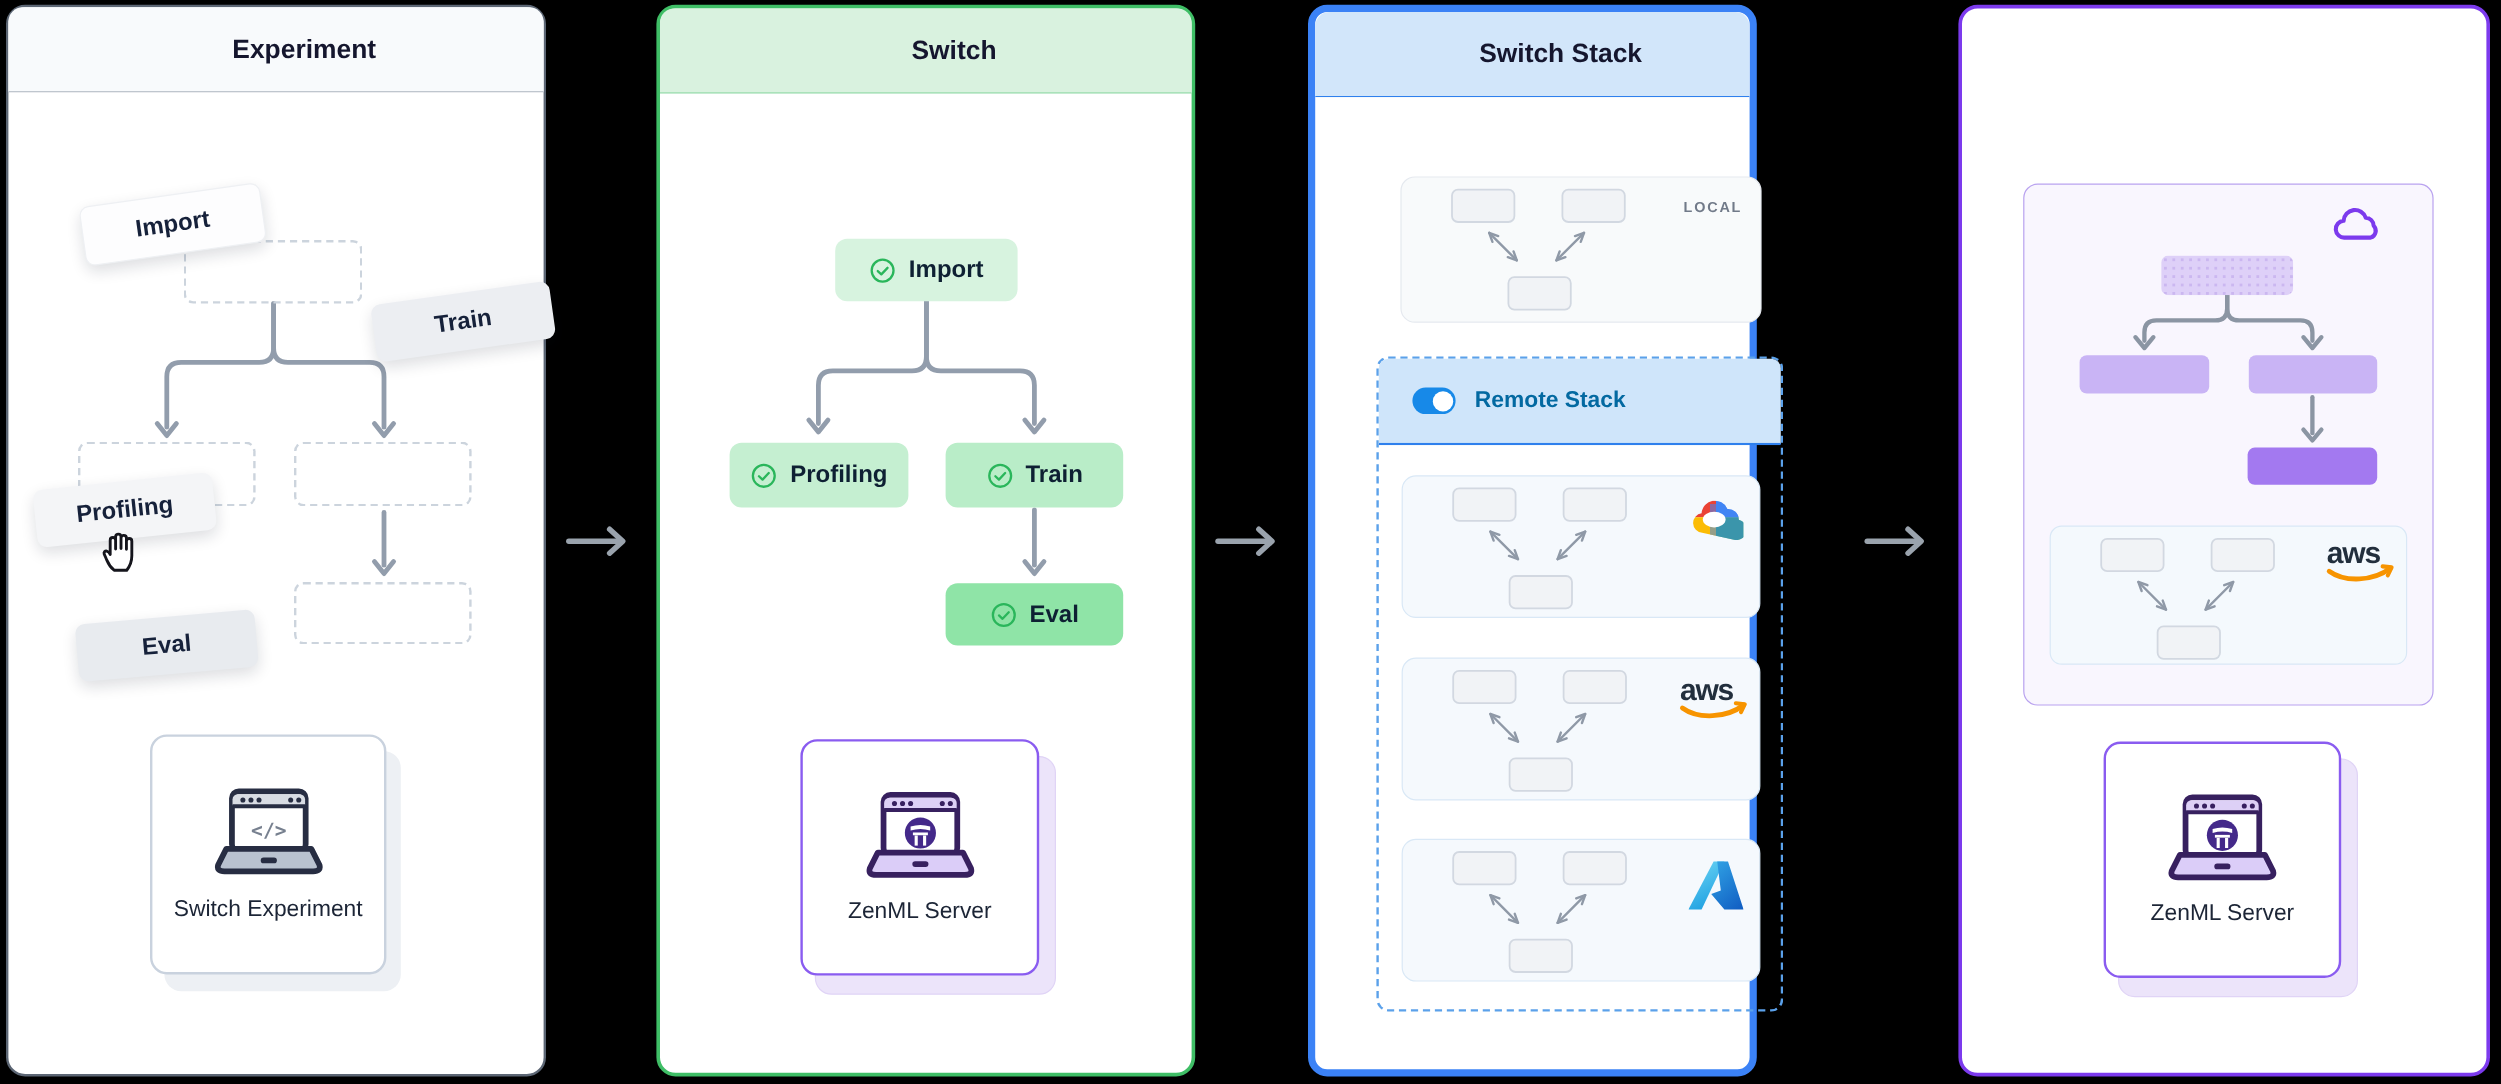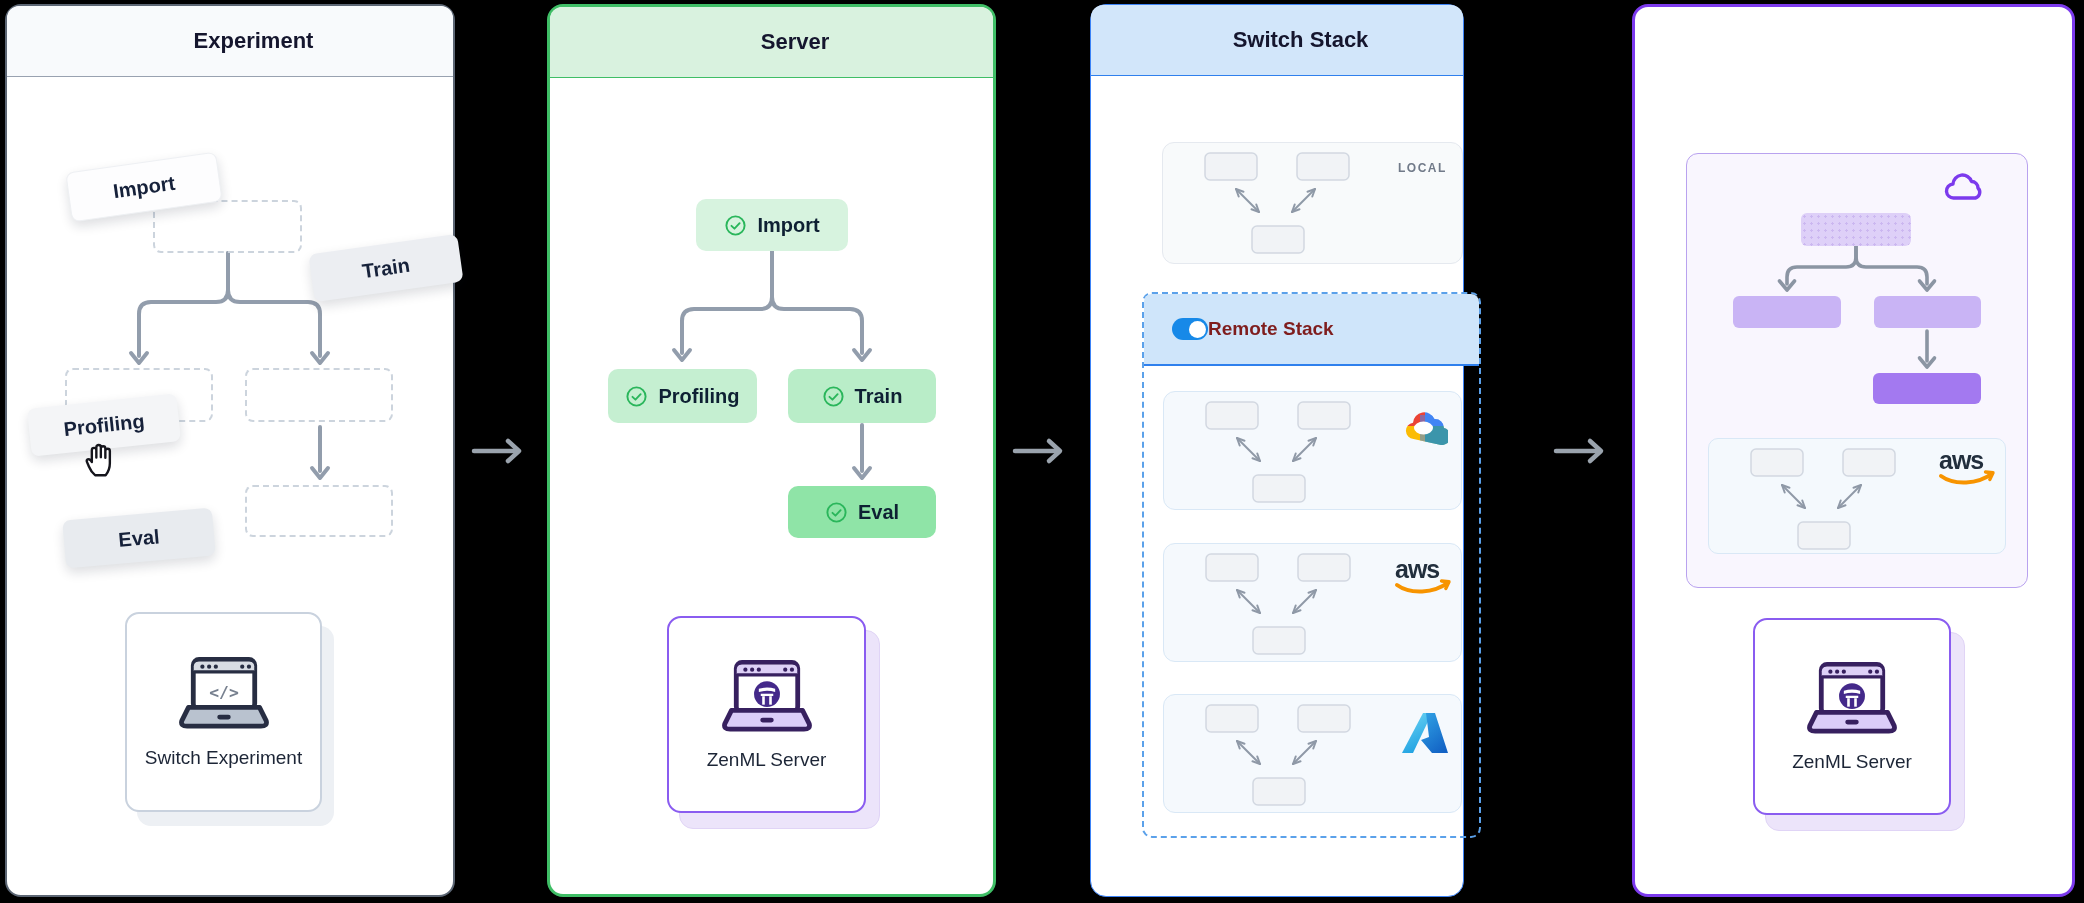--- a/index.html
+++ b/index.html
@@ -9,21 +9,21 @@
 
   
   .panel{position:absolute;top:4px;height:893px;background:#fff;border-radius:16px;
          box-sizing:border-box;}
   .panel-header{height:70px;display:flex;align-items:center;justify-content:center;
          font-size:22px;font-weight:700;color:#15162e;border-radius:12px 12px 0 0;padding-left:47px;}
   #panel-experiment{left:5px;width:450px;border:2px solid #5c6674;}
   #panel-experiment .panel-header{background:#f8fafc;border-bottom:1.5px solid #99a2b0;}
   #panel-success{left:547px;width:449px;border:3px solid #3fbe66;}
   #panel-success .panel-header{background:#d9f2df;border-bottom:1.5px solid #3fbe66;}
-  #panel-switch{left:1090px;width:374px;border:1px solid #3b82f6;}
+  #panel-switch{left:1090px;width:374px;border:6px solid #3b82f6;}
   #panel-switch .panel-header{background:#d2e6fa;border-bottom:1.5px solid #2f80ed;}
   #panel-production{left:1632px;width:443px;border:3px solid #7c3aed;}
   #panel-production .panel-header{background:#ebe3fb;border-bottom:1.5px solid #7c3aed;}
 
   .panel-body{position:absolute;left:0;top:0;width:100%;height:100%;}
   .flow-svg{position:absolute;left:0;top:0;pointer-events:none;}
 
   
   .dashed-box{position:absolute;border:2px dashed #ccd4dd;border-radius:8px;box-sizing:border-box;}
   .tag{position:absolute;width:150px;height:48px;display:flex;align-items:center;justify-content:center;
@@ -59,21 +59,21 @@
   .local-card{position:absolute;background:#f8fafb;border:1.5px solid #e5e9ef;border-radius:12px;}
   .local-badge{position:absolute;left:235px;top:18px;font-size:12px;font-weight:700;
         color:#717a89;letter-spacing:1.5px;}
   .remote-container{position:absolute;border:2px dashed #5ba1ea;border-radius:10px;box-sizing:border-box;}
   .remote-header{position:absolute;left:0;top:0;width:100%;height:72px;background:#cfe5fa;
         border-bottom:2px solid #2f80ed;border-radius:8px 8px 0 0;box-sizing:border-box;
         display:flex;align-items:center;}
   .toggle{position:relative;margin-left:28px;width:36px;height:22px;border-radius:12px;
         background:#1789e8;cursor:pointer;}
   .toggle .knob{position:absolute;right:2.5px;top:2.5px;width:17px;height:17px;border-radius:50%;background:#fff;}
-  .toggle-label{font-size:19px;font-weight:600;color:#7f1d1d;}
+  .toggle-label{margin-left:16px;font-size:19px;font-weight:600;color:#0369a1;}
   .stack-card{position:absolute;width:299px;height:119px;background:#f5f9fd;
         border:1.5px solid #d9e8f6;border-radius:12px;box-sizing:border-box;}
   .provider-logo{position:absolute;}
 
   
   .prod-container{position:absolute;background:#f9f6fe;border:1.5px solid #b9a2ef;border-radius:12px;}
   .prod-box{position:absolute;border-radius:6px;}
   .prod-box-top{background-color:#ded0f8;
         background-image:radial-gradient(#cbb7f0 1.1px, transparent 1.1px);background-size:7px 7px;}
   .prod-box-mid{background:#c9b4f5;}
@@ -188,21 +188,21 @@
             <rect x="43" y="59.5" width="14" height="5" rx="2.5" fill="#272d42"></rect>
           </svg>
           <span class="card-label">Switch Experiment</span>
         </div>
       </div>
     </div>
   </div>
 
   <div class="panel" id="panel-success">
     <div class="panel-header">
-      <span>Server</span>
+      <span>Switch</span>
     </div>
     <div class="panel-body">
       <svg class="flow-svg" width="449" height="893">
         <g fill="none" stroke="#929dac" stroke-width="4" stroke-linecap="round" stroke-linejoin="round">
           <path d="M222,244 V290 Q222,302 210,302 H144 Q132,302 132,314 V346"></path>
           <polyline points="124,343 132,353 140,343"></polyline>
           <path d="M222,244 V290 Q222,302 234,302 H300 Q312,302 312,314 V346"></path>
           <polyline points="304,343 312,353 320,343"></polyline>
           <line x1="312" y1="418" x2="312" y2="464"></line>
           <polyline points="304,461 312,471 320,461"></polyline>

